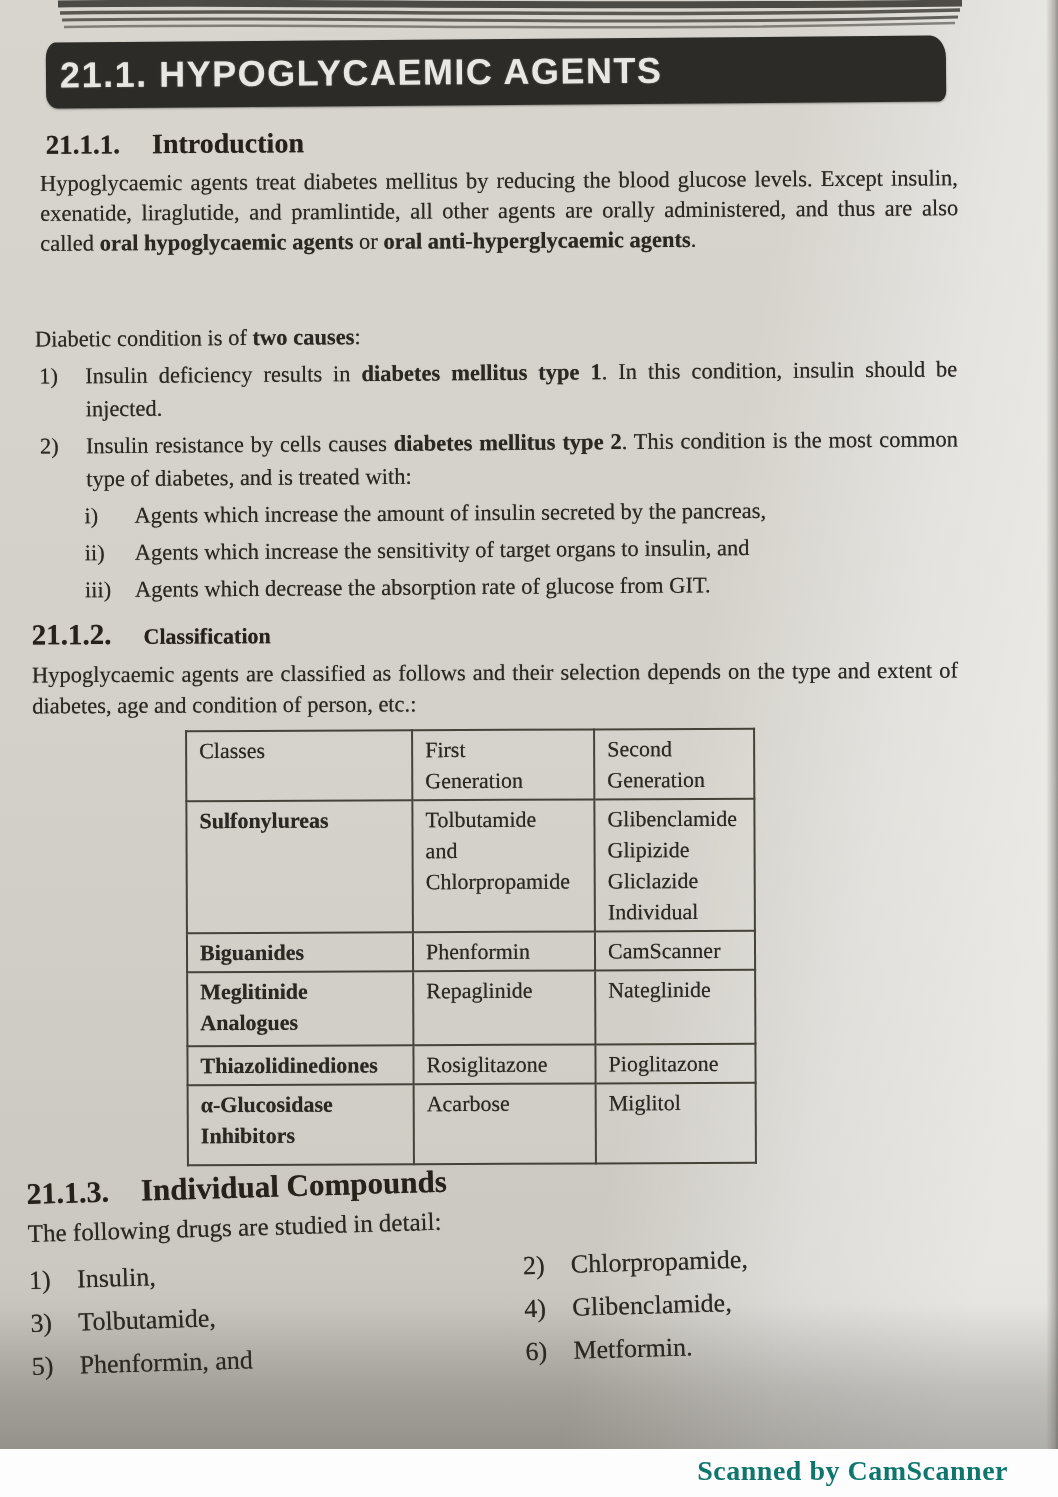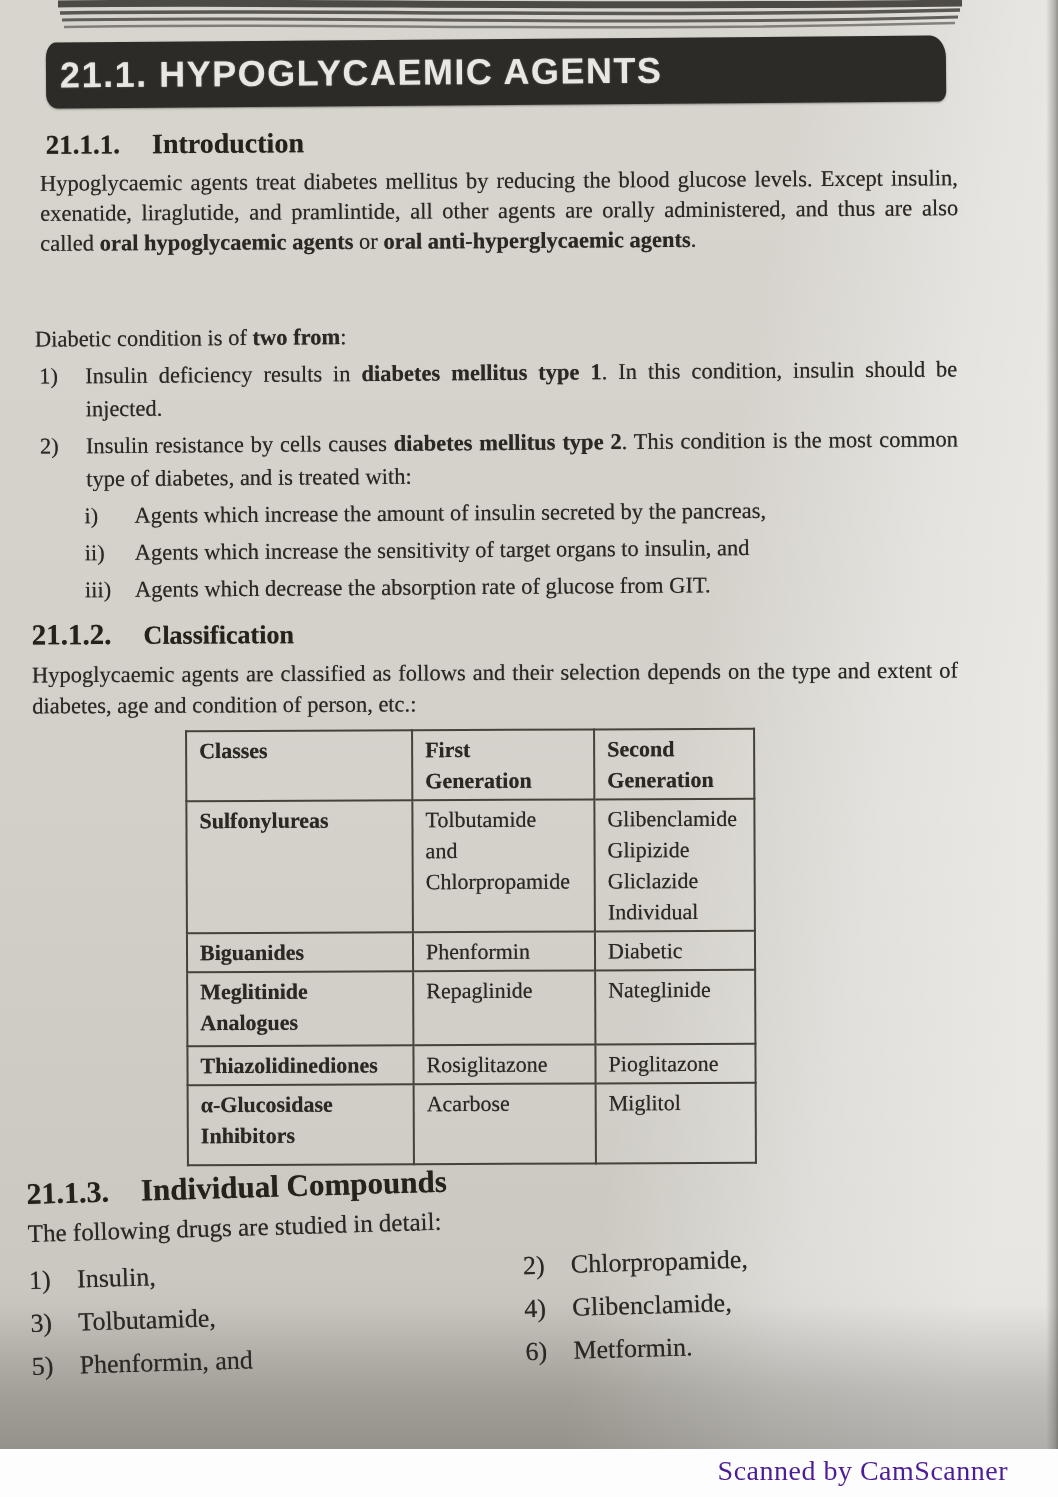--- a/index.html
+++ b/index.html
@@ -61,34 +61,34 @@
   .li{display:flex;margin-top:4px;font-size:22.5px;line-height:33px;}
   .li .n{flex:none;width:46px;padding-left:4px;}
   .li .t{flex:1;text-align:justify;}
   .sublist{margin-left:44px;}
   .sublist .li .n{width:50px;}
   .sublist .li .t{text-align:left;}
 
   
   .sec-class{position:absolute;left:32px;top:616px;width:926px;transform:rotate(-0.3deg);}
   .sec-class .sec-head .hnum{font-size:29px;text-align:center;}
-  .sec-class .sec-head .htitle{font-size:26px;}
+  .sec-class .sec-head .htitle{font-size:22px;}
   .sec-class p{margin:8px 0 0 0;font-size:22.5px;line-height:31px;text-align:justify;}
 
   
   .cls-table{
     position:absolute;left:186px;top:729px;transform:rotate(-0.25deg);
     border-collapse:collapse;font-size:22px;color:#2b2722;
     background:rgba(255,255,255,0.06);
   }
   .cls-table th,.cls-table td{
     border:2px solid #454239;padding:3px 8px 3px 12px;
     vertical-align:top;text-align:left;white-space:pre-line;line-height:31px;
   }
-  .cls-table th{font-weight:bold;}
+  .cls-table th{font-weight:normal;}
   .cls-table td.cls{font-weight:bold;}
   .col-c1{width:226px;} .col-c2{width:182px;} .col-c3{width:160px;}
   tr.r-head{height:60px;} tr.r-sulf{height:124px;} tr.r-big{height:32px;}
   tr.r-meg{height:74px;} tr.r-thia{height:36px;} tr.r-glu{height:80px;}
 
   
   .sec-comp{position:absolute;left:26px;top:1176px;width:930px;transform:rotate(-1.7deg);transform-origin:left top;}
   .sec-comp .sec-head .hnum{font-size:30px;}
   .sec-comp .sec-head .htitle{font-size:31px;}
   .sec-comp .lead{margin:6px 0 0 0;font-size:25px;line-height:32px;}
@@ -99,21 +99,21 @@
   .comp-item{font-size:26px;line-height:30px;}
   .comp-item .n{display:inline-block;width:48px;}
 
   
   .footer-strip{
     position:absolute;left:0;top:1449px;width:1058px;height:48px;background:#fdfdfd;
   }
   .footer-text{
     position:absolute;right:50px;top:6px;
     font-family:"Liberation Serif","DejaVu Serif",serif;
-    font-size:28px;font-weight:normal;color:#4c1d95;letter-spacing:0.5px;
+    font-size:28px;font-weight:bold;color:#0f766e;letter-spacing:0.5px;
   }
 </style>
 </head>
 <body>
 
 <div class="paper"></div>
 <div class="paper-edge"></div>
 
 <svg class="top-lines" width="1058" height="40" viewBox="0 0 1058 40">
   <path d="M58,4 C260,1 620,8 962,3" stroke="#34312b" stroke-width="7" fill="none" opacity="0.85"></path>
@@ -128,21 +128,21 @@
 
 <section class="sec-intro">
   <div class="sec-head txt">
     <span class="hnum">21.1.1.</span>
     <span class="htitle">Introduction</span>
   </div>
   <p class="txt"><span>Hypoglycaemic agents treat diabetes mellitus by reducing the blood glucose levels. Except insulin, exenatide, liraglutide, and pramlintide, all other agents are orally administered, and thus are also called </span><b>oral hypoglycaemic agents</b><span> or </span><b>oral anti-hyperglycaemic agents</b><span>.</span></p>
 </section>
 
 <section class="sec-types">
-  <p class="lead txt"><span>Diabetic condition is of </span><b>two from</b><span>:</span></p>
+  <p class="lead txt"><span>Diabetic condition is of </span><b>two causes</b><span>:</span></p>
   <div class="nlist">
     <div class="li txt">
       <span class="n">1)</span>
       <span class="t"><span>Insulin deficiency results in </span><b>diabetes mellitus type 1</b><span>. In this condition, insulin should be injected.</span></span>
     </div>
     <div class="li txt">
       <span class="n">2)</span>
       <span class="t"><span>Insulin resistance by cells causes </span><b>diabetes mellitus type 2</b><span>. This condition is the most common type of diabetes, and is treated with:</span></span>
     </div>
     <div class="sublist">
@@ -192,21 +192,21 @@
 and
 Chlorpropamide</td>
       <td>Glibenclamide
 Glipizide
 Gliclazide
 Individual</td>
     </tr>
     <tr class="r-big">
       <td class="cls">Biguanides</td>
       <td>Phenformin</td>
-      <td>Diabetic</td>
+      <td>CamScanner</td>
     </tr>
     <tr class="r-meg">
       <td class="cls">Meglitinide
 Analogues</td>
       <td>Repaglinide</td>
       <td>Nateglinide</td>
     </tr>
     <tr class="r-thia">
       <td class="cls">Thiazolidinediones</td>
       <td>Rosiglitazone</td>

